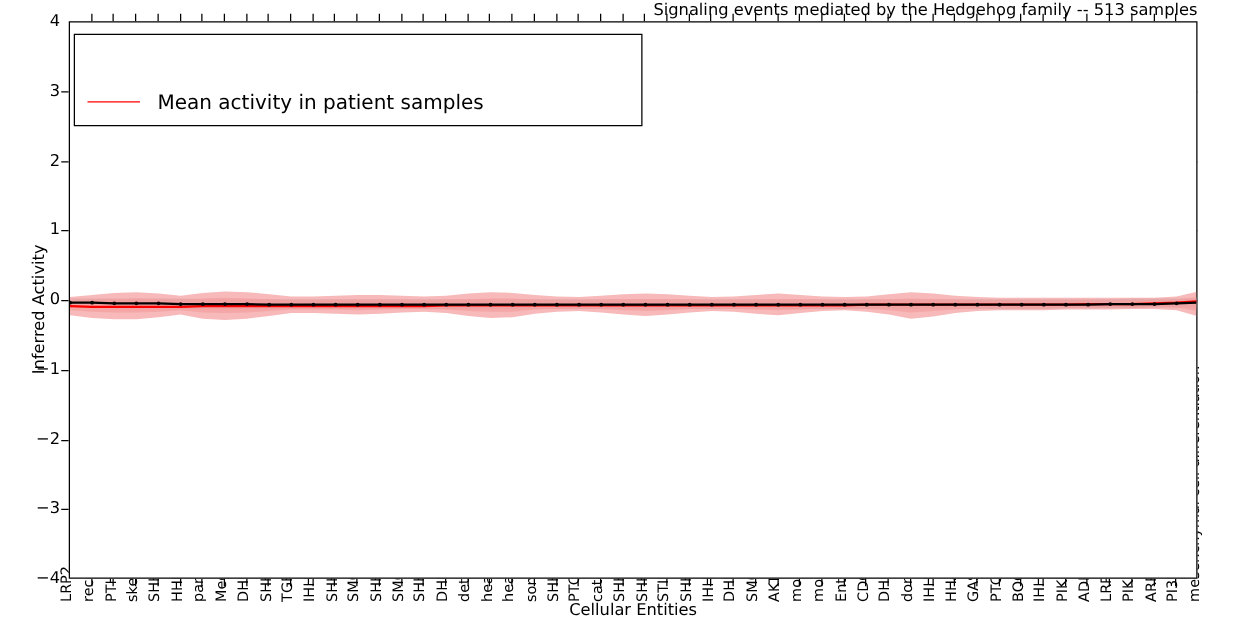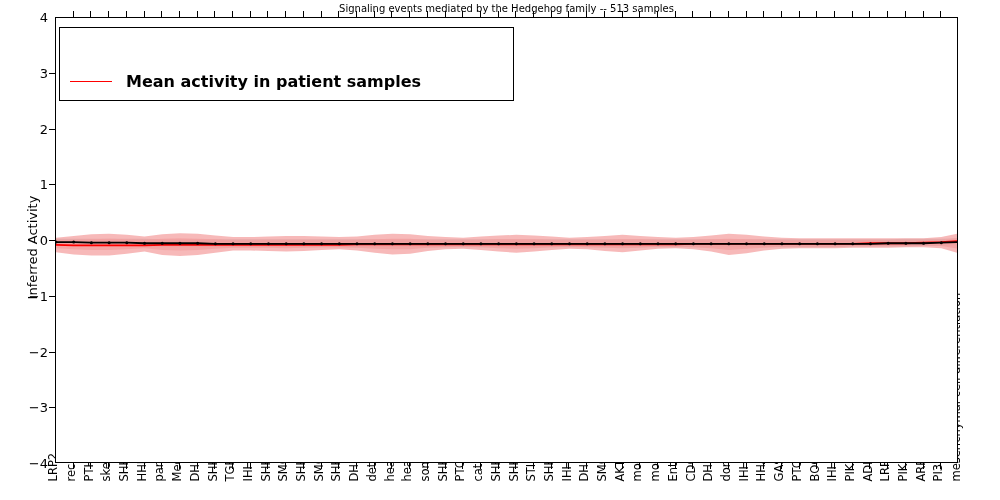--- a/index.html
+++ b/index.html
@@ -18,22 +18,22 @@
     position: absolute;
     left: 0; top: 0;
     width: 1000px;
     height: 500px;
   }
   .chart-title {
     position: absolute;
     left: 55px;
     top: 0px;
     width: 903px;
-    text-align: center;
-    font-size: 10px;
+    text-align: right;
+    font-size: 13px;
     color: #000;
     line-height: 17px;
   }
   .ylabel {
     position: absolute;
     left: -98px;
     top: 240px;
     width: 260px;
     text-align: center;
     font-size: 13px;
@@ -147,20 +147,21 @@
 </style>
 </head>
 <body>
 
 <div id="figure">
 
   <div class="chart-title">Signaling events mediated by the Hedgehog family -- 513 samples</div>
 
   <div class="ylabel">Inferred Activity</div>
 
+  <div class="xlabel">Cellular Entities</div>
 
   <div id="yticks">
       <div class="ytick-label" style="top: 17px;">4</div>
       <div class="ytick-label" style="top: 72.75px;">3</div>
       <div class="ytick-mark" style="top: 72.75px;"></div>
       <div class="ytick-mark-r" style="top: 72.75px;"></div>
       <div class="ytick-label" style="top: 128.5px;">2</div>
       <div class="ytick-mark" style="top: 128.5px;"></div>
       <div class="ytick-mark-r" style="top: 128.5px;"></div>
       <div class="ytick-label" style="top: 184.25px;">1</div>
@@ -393,19 +394,19 @@
         <circle cx="814.47" cy="225.79" r="1.5" fill="#000000"></circle>
         <circle cx="832.18" cy="225.23" r="1.5" fill="#000000"></circle>
         <circle cx="849.88" cy="225.23" r="1.5" fill="#000000"></circle>
         <circle cx="867.59" cy="225.23" r="1.5" fill="#000000"></circle>
         <circle cx="885.29" cy="224.67" r="1.5" fill="#000000"></circle>
         <circle cx="903.00" cy="224.11" r="1.5" fill="#000000"></circle>
       </svg>
   </div>
 
   <div class="legend-box">
-    <div class="legend-row" style="top:38px;font-weight:bold;">
+    <div class="legend-row" style="top:38px;">
       <span class="legend-swatch" id="legend-swatch-1" style="border-top-color: rgb(255, 0, 0);"></span>
       <span class="legend-text">Mean activity in patient samples</span>
     </div>
   </div>
 
 </div>
 
 </body></html>

